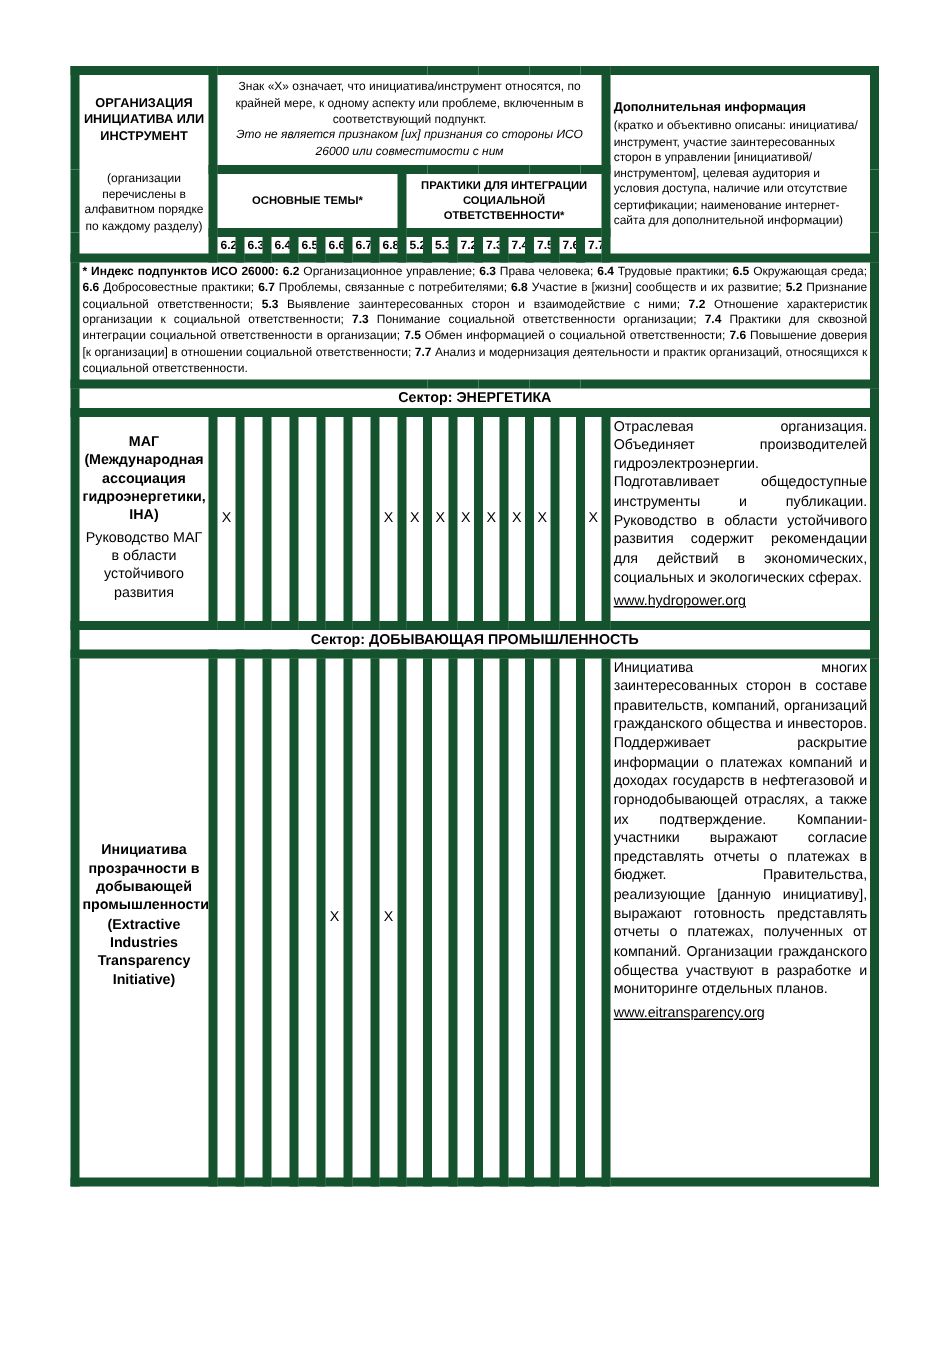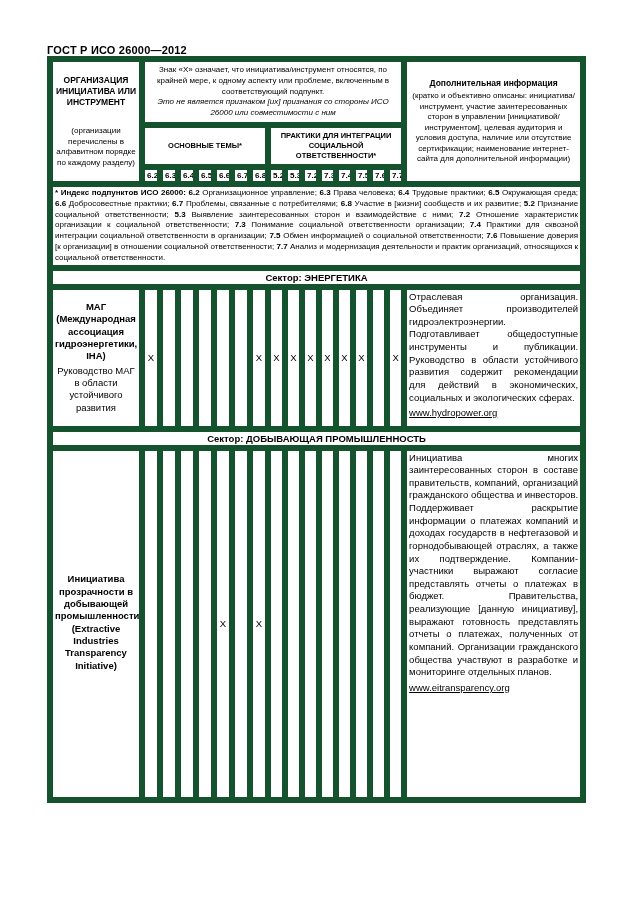--- a/index.html
+++ b/index.html
@@ -16,21 +16,21 @@
   table.main { width: 536px; border-collapse: collapse; table-layout: fixed; border: 1.5px solid #000; }
   table.main td { border: 6px solid #14532d; padding: 1px 2px; overflow: hidden; }
 
   .org-head { vertical-align: middle; text-align: center; font-size: 8px; line-height: 1.32; padding: 3px 2px; }
   .org-head .ttl { font-weight: 700; font-size: 8.5px; }
   .org-head .sub { margin-top: 18px; }
 
   .legend { vertical-align: middle; text-align: center; font-size: 8px; line-height: 1.35; padding: 4px 8px; height: 66px; }
   .legend .l2 { font-weight: 400; font-style: italic; }
 
-  .info-head { vertical-align: middle; text-align: center; font-size: 8px; line-height: 1.32; padding: 3px 3px; }
+  .info-head { vertical-align: middle; text-align: left; font-size: 8px; line-height: 1.32; padding: 3px 3px; }
   .info-head .ttl { font-weight: 700; font-size: 8.5px; margin-bottom: 2px; }
 
   .gh { height: 42px; vertical-align: middle; text-align: center; font-weight: 700; font-size: 7.5px; line-height: 1.3; padding: 2px; }
   .num { height: 14px; text-align: center; font-weight: 700; font-size: 8px; padding: 1px 0; }
 
   .footnote { font-size: 8px; line-height: 1.35; text-align: justify; padding: 3px 5px 4px 5px; }
   .section { height: 19px; text-align: center; font-weight: 700; font-size: 9.5px; vertical-align: middle; }
 
   .row-mag  { height: 142px; }
   .row-eiti { height: 352px; }
@@ -45,21 +45,20 @@
   .info-cell .txt { text-align: justify; }
   .info-cell .link { display: inline-block; margin-top: 3px; text-decoration: underline; color: #000; cursor: pointer; }
 
   .pageno { margin-top: 10px; font-size: 10.5px; }
 </style>
 </head>
 <body>
 
 <div class="page">
 
-  <div class="doc-header">ГОСТ Р ИСО 26000—2012</div>
 
   <table class="main">
     <colgroup>
       <col style="width:92px">
       <col style="width:18px">
         <col style="width:18px">
         <col style="width:18px">
         <col style="width:18px">
         <col style="width:18px">
         <col style="width:18px">

